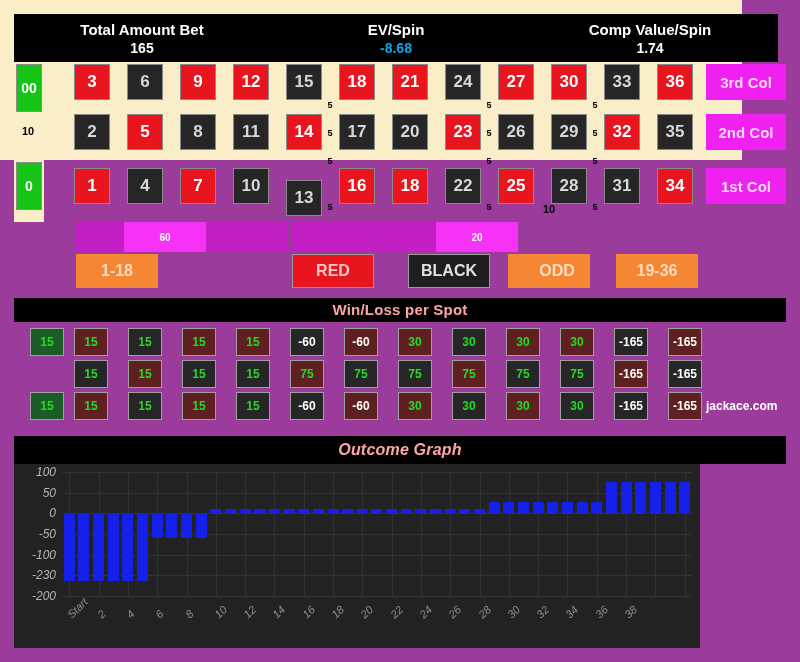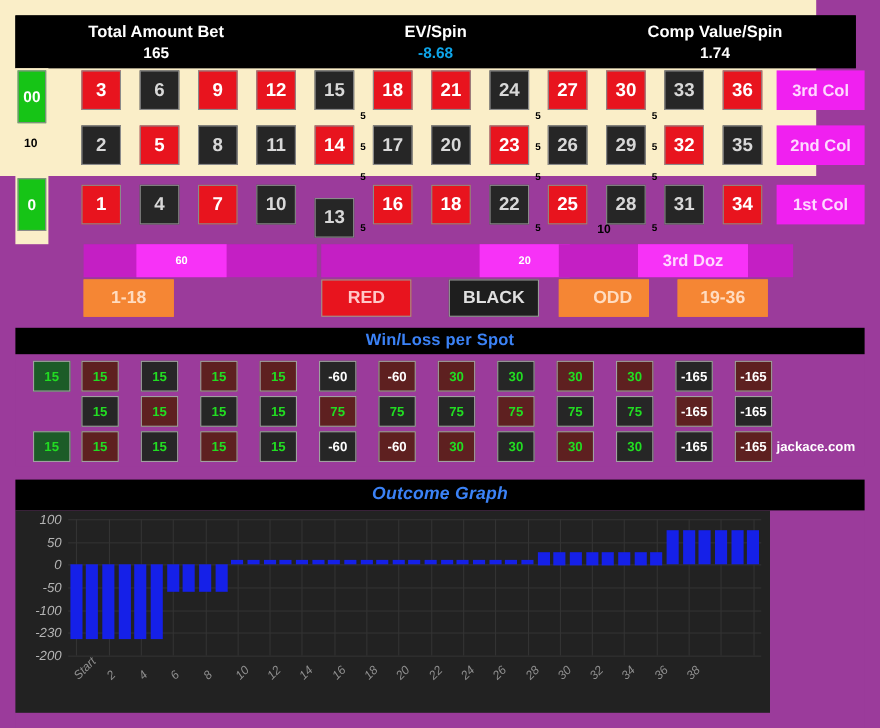--- a/index.html
+++ b/index.html
@@ -16,21 +16,21 @@
   }
 
   
   .panel {
     position: absolute;
     background: #000;
     border: 1px solid #000;
   }
   .panel-title {
     background: #000;
-    color: #3b82f6;
+    color: #fca5a5;
     font-weight: bold;
     font-size: 15px;
     text-align: center;
     line-height: 22px;
     letter-spacing: .2px;
   }
 
   
   #summary {
     left: 14px; top: 14px; width: 764px; height: 48px;
@@ -304,23 +304,20 @@
       <div class="colbet" style="top: 114px;">2nd Col</div>
       <div class="colbet" style="top: 168px;">1st Col</div>
     </div>
 
   <div id="dozens">
       <div class="doz" style="left: 0px; width: 212px;">
         <div class="doz-inner amt" style="position: absolute; left: 48px; width: 82px;">60</div>
       </div>
       <div class="doz" style="left: 216px; width: 212px;">
         <div class="doz-inner amt" style="position: absolute; left: 144px; width: 82px;">20</div>
-      </div>
-      <div class="doz" style="left: 432px; width: 213px;">
-        <div class="doz-inner lbl" style="position: absolute; left: 72px; width: 100px;">3rd Doz</div>
       </div>
     </div>
 
   <div id="outside">
       <div class="obet orange" style="left: 0px;">1-18</div>
       <div class="obet red" style="left: 216px;">RED</div>
       <div class="obet black" style="left: 332px;">BLACK</div>
       <div class="obet orange" style="left: 432px; padding-left: 16px;">ODD</div>
       <div class="obet orange" style="left: 540px;">19-36</div>
     </div>

